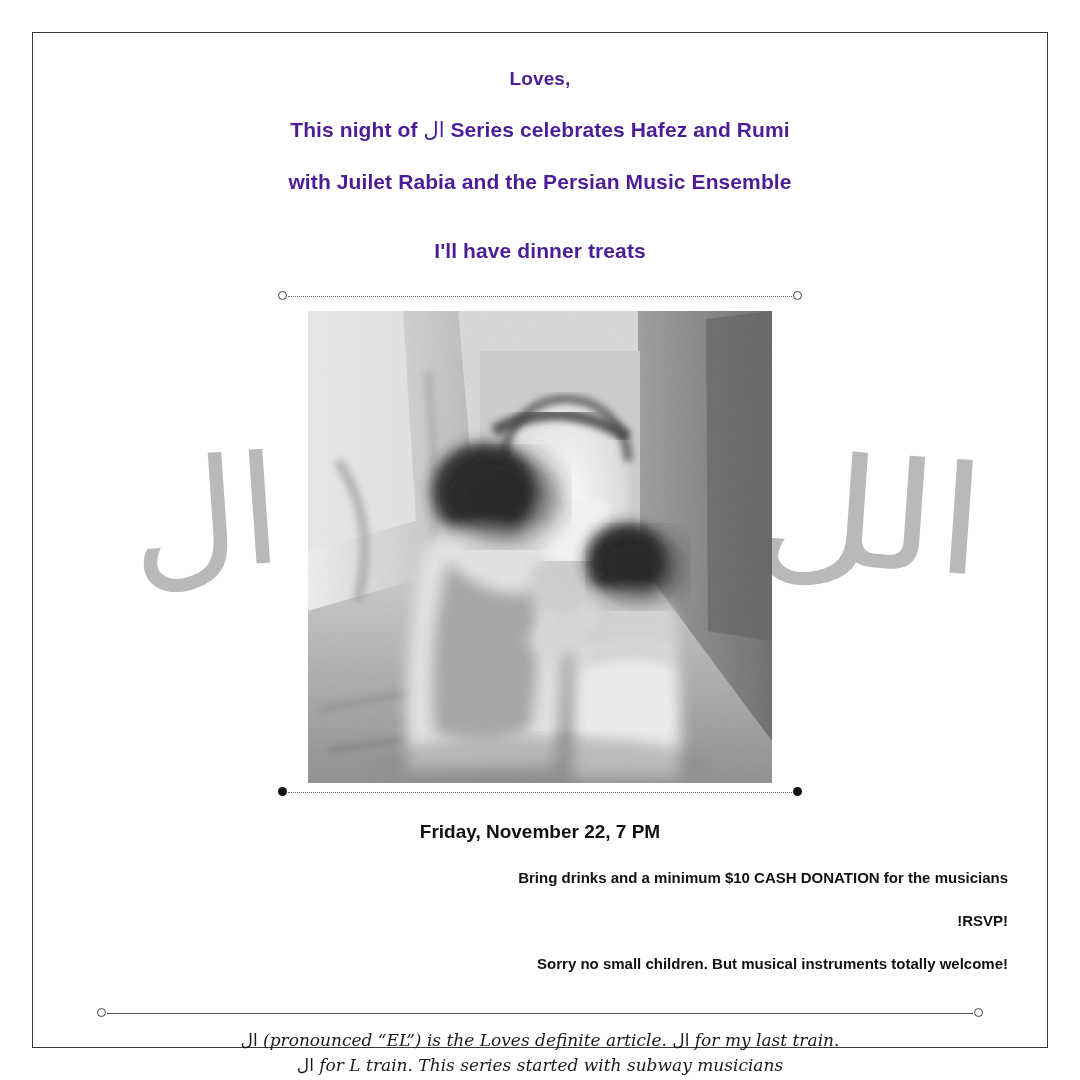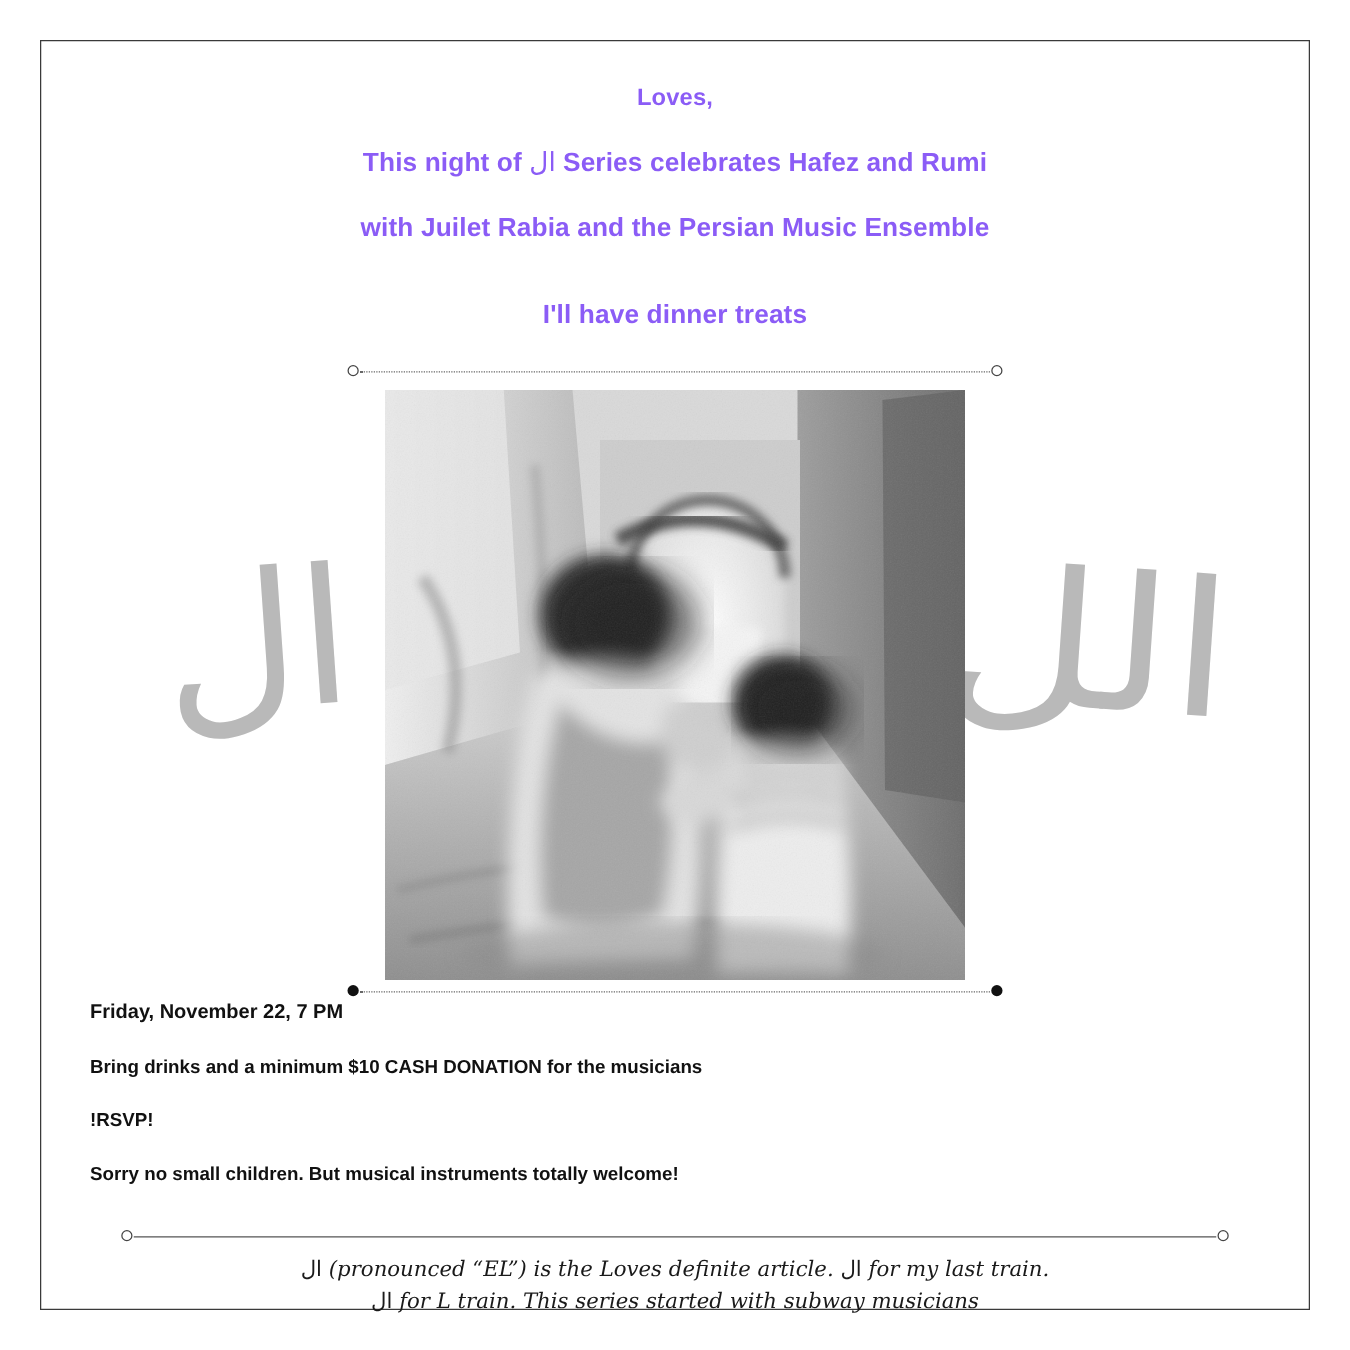--- a/index.html
+++ b/index.html
@@ -45,21 +45,21 @@
     display: block;
   }
 
   
   .top-lines {
     text-align: center;
     margin-top: 8px;
   }
   .top-lines .line {
     font-weight: bold;
-    color: #8b5cf6;
+    color: #4c1d95;
     letter-spacing: 0.1px;
   }
   .line-1 { font-size: 19px; margin-bottom: 28px; }
   .line-2 { font-size: 21px; margin-bottom: 28px; }
   .line-3 { font-size: 21px; margin-bottom: 45px; }
   .line-4 { font-size: 21px; margin-bottom: 28px; }
   .line-5 { font-size: 21px; margin-bottom: 6px; }
 
   .arabic-inline {
     font-family: "DejaVu Sans", sans-serif;
@@ -112,27 +112,27 @@
     height: 472px;
     margin: 8px auto 0 auto;
     position: relative;
     overflow: hidden;
     background: #cfcfcf;
   }
   .photo-wrap svg { display: block; }
 
   
   .date-line {
-    text-align: left;
+    text-align: center;
     font-weight: bold;
-    font-size: 16px;
-    margin-top: 1px;
+    font-size: 19px;
+    margin-top: 22px;
   }
   .info-lines {
-    text-align: left;
+    text-align: right;
     margin-top: 26px;
   }
   .info-lines .line {
     font-weight: bold;
     font-size: 15px;
     margin-bottom: 26px;
   }
   .info-lines .line:last-child { margin-bottom: 0; }
 
   

